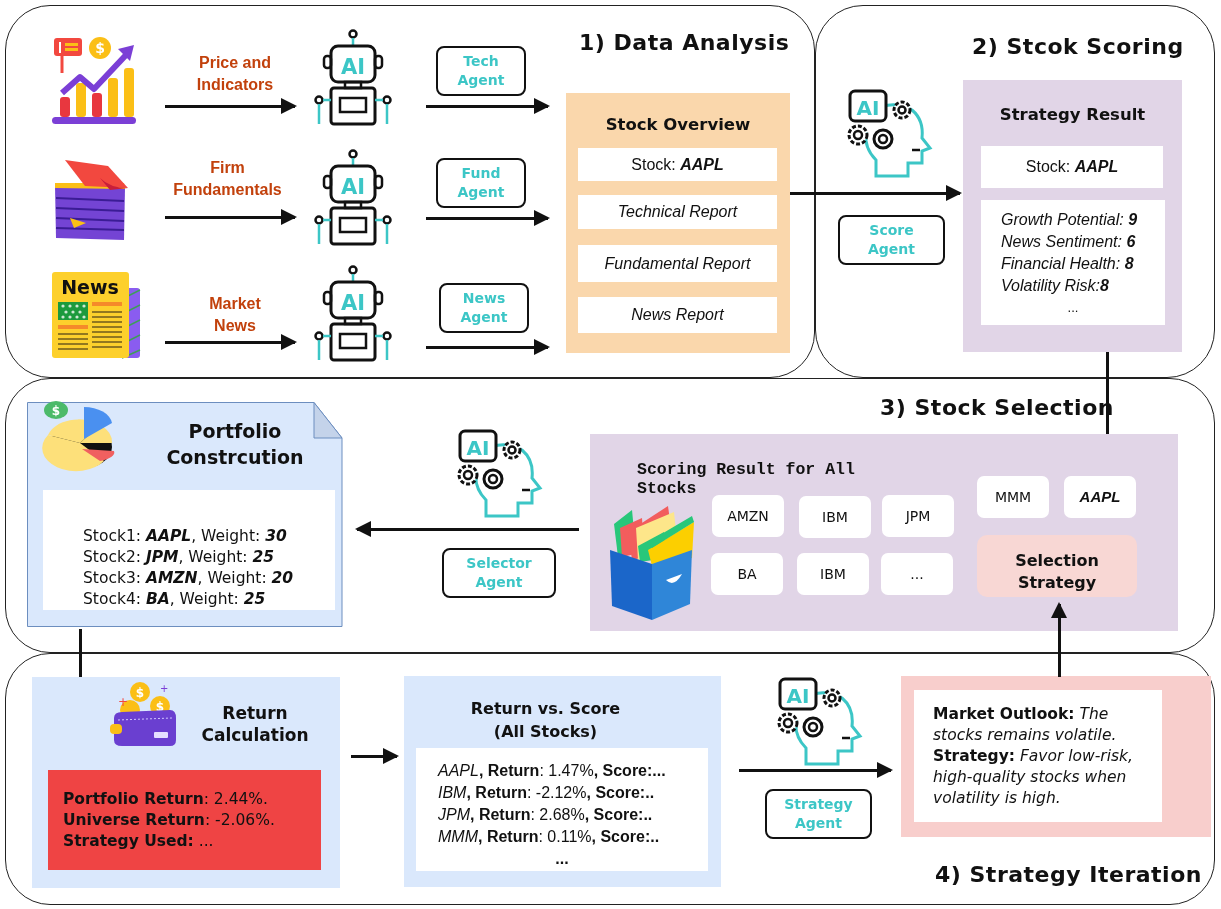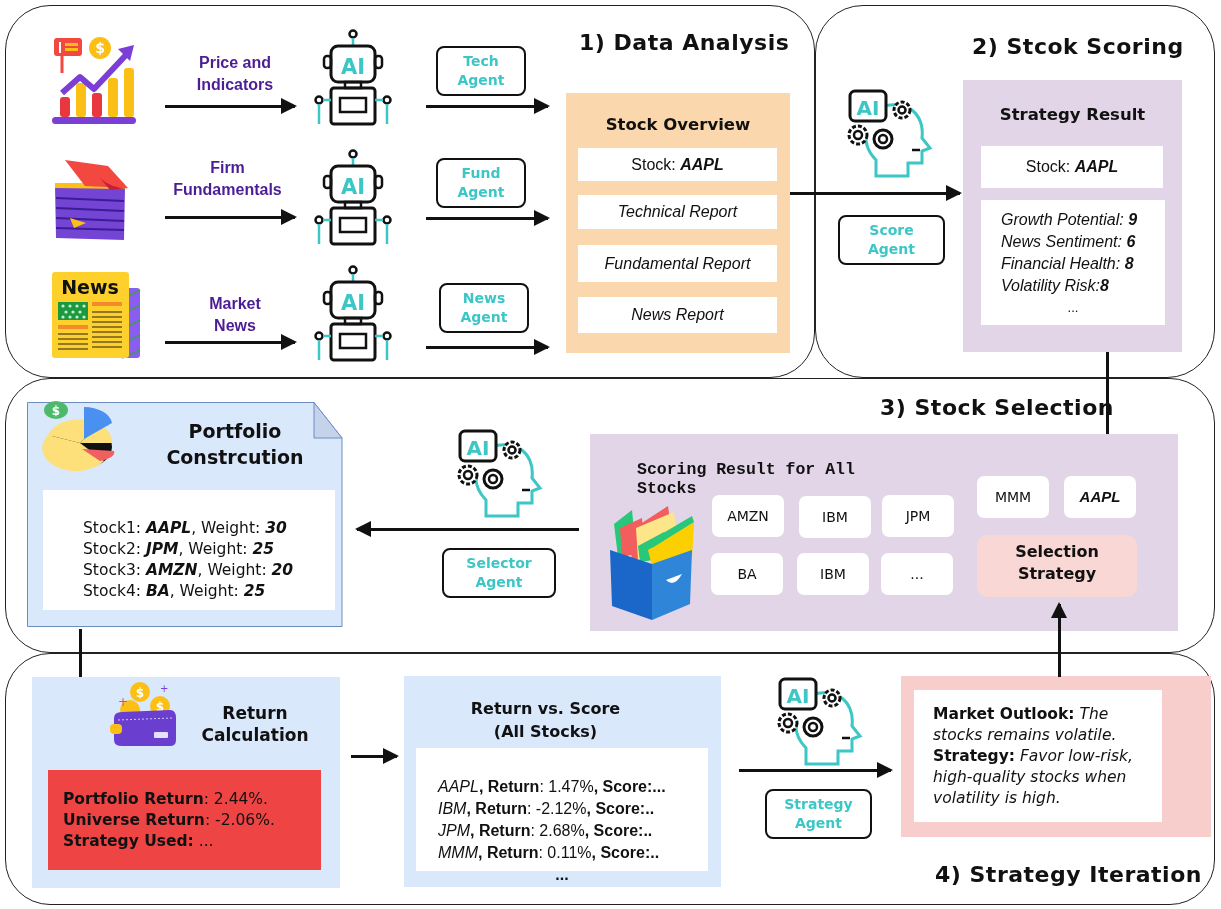--- a/index.html
+++ b/index.html
@@ -2,21 +2,21 @@
 <html><head>
 <meta charset="utf-8">
 <style>
   html, body { margin:0; padding:0; background:#ffffff; }
   body { width:1221px; height:909px; position:relative; overflow:hidden;
          font-family:"Liberation Sans", sans-serif; color:#111; }
   .abs { position:absolute; box-sizing:border-box; }
   .panel { position:absolute; box-sizing:border-box; border:1.5px solid #222; background:#fff; }
   .stage-title { position:absolute; font-family:"DejaVu Sans", sans-serif; font-weight:bold;
                  font-size:22px; letter-spacing:0.5px; color:#111; white-space:nowrap; }
-  .flow-label { position:absolute; font-weight:bold; font-size:16px; text-align:center; line-height:22px; color:#4c1d95; }
+  .flow-label { position:absolute; font-weight:bold; font-size:16px; text-align:center; line-height:22px; color:#c2410c; }
   .agent-tag { position:absolute; box-sizing:border-box; border:2.5px solid #111; border-radius:8px; background:#fff;
                color:#3cc6c6; font-family:"DejaVu Sans", sans-serif; font-weight:bold; font-size:14px;
                text-align:center; line-height:19px; display:flex; flex-direction:column; justify-content:center; }
   .arrow-h { position:absolute; height:3px; background:#111; }
   .arrow-h.right::after { content:""; position:absolute; right:-2px; top:-7px; border-left:16px solid #111;
                border-top:8.5px solid transparent; border-bottom:8.5px solid transparent; }
   .arrow-h.left::before { content:""; position:absolute; left:-2px; top:-7px; border-right:16px solid #111;
                border-top:8.5px solid transparent; border-bottom:8.5px solid transparent; }
   .arrow-v { position:absolute; width:3px; background:#111; }
   .arrow-v.down::after { content:""; position:absolute; bottom:-2px; left:-7px; border-top:16px solid #111;
@@ -266,21 +266,21 @@
   <path d="M6,32 A32,22 0 0 0 62,58 L38,40 Z" fill="#fde07a"></path>
   <path d="M42,36 L42,4 A28,18 0 0 1 70,20 Z" fill="#4a90f0"></path>
   <path d="M40,46 L72,48 A30,10 0 0 1 58,58 Z" fill="#f06060"></path>
   <ellipse cx="14" cy="7" rx="12" ry="9" fill="#4cba6a"></ellipse>
   <text x="14" y="12" font-size="12" font-weight="bold" text-anchor="middle" fill="#fff" font-family="DejaVu Sans, sans-serif">$</text>
 </svg>
 <div class="box-title" style="left:150px; top:418px; width:170px; font-size:19px; line-height:26px;">
   <div>Portfolio</div>
   <div>Constrcution</div>
 </div>
-<div class="abs" style="left:43px; top:490px; width:292px; height:120px; background:#fff; padding:28px 0 0 40px; font-family:'DejaVu Sans', sans-serif; font-size:15.5px; line-height:21px;">
+<div class="abs" style="left:43px; top:490px; width:292px; height:120px; background:#fff; padding:36px 0 0 40px; font-family:'DejaVu Sans', sans-serif; font-size:15.5px; line-height:21px;">
   <div><span>Stock1: </span><span class="bi">AAPL</span><span>, Weight: </span><span class="bi">30</span></div>
   <div><span>Stock2: </span><span class="bi">JPM</span><span>, Weight: </span><span class="bi">25</span></div>
   <div><span>Stock3: </span><span class="bi">AMZN</span><span>, Weight: </span><span class="bi">20</span></div>
   <div><span>Stock4: </span><span class="bi">BA</span><span>, Weight: </span><span class="bi">25</span></div>
 </div>
 
 <svg style="left:452px; top:428px;" width="90" height="90" viewBox="0 0 90 90">
   <path d="M30,25 Q48,10 70,22 Q82,32 80,50 L88,60 L80,63 L80,75 L66,75 L66,88 L34,88 L34,72 Q22,60 24,44" fill="none" stroke="#3cc6c6" stroke-width="3"></path>
   <line x1="70" y1="62" x2="78" y2="62" stroke="#111" stroke-width="2.5"></line>
   <rect x="8" y="3" width="36" height="30" rx="5" fill="#fff" stroke="#111" stroke-width="3"></rect>
@@ -313,21 +313,21 @@
   <path d="M58,78 Q66,86 74,72 Z" fill="#fff"></path>
 </svg>
 <div class="chip" style="left:712px; top:495px;">AMZN</div>
 <div class="chip" style="left:799px; top:496px;">IBM</div>
 <div class="chip" style="left:882px; top:495px;">JPM</div>
 <div class="chip" style="left:711px; top:553px;">BA</div>
 <div class="chip" style="left:797px; top:553px;">IBM</div>
 <div class="chip" style="left:881px; top:553px;">...</div>
 <div class="chip" style="left:977px; top:476px;">MMM</div>
 <div class="chip bi" style="left:1064px; top:476px; font-family:'Liberation Sans', sans-serif; font-size:15px;">AAPL</div>
-<div class="abs" style="left:977px; top:535px; width:160px; height:62px; background:#f8d7d4; border-radius:10px; font-family:'DejaVu Sans', sans-serif; font-weight:bold; font-size:16px; text-align:center; line-height:22px; padding-top:6px;">
+<div class="abs" style="left:977px; top:535px; width:160px; height:62px; background:#f8d7d4; border-radius:10px; font-family:'DejaVu Sans', sans-serif; font-weight:bold; font-size:16px; text-align:center; line-height:22px; padding-top:15px;">
   <div>Selection</div>
   <div>Strategy</div>
 </div>
 
 <div class="arrow-v down" style="left:79px; top:629px; height:127px;"></div>
 
 <div class="abs" style="left:32px; top:677px; width:308px; height:211px; background:#dae8fc;"></div>
 <svg style="left:108px; top:680px;" width="75" height="68" viewBox="0 0 75 68">
   <circle cx="32" cy="12" r="10" fill="#fbbf16"></circle>
   <text x="32" y="17" font-size="12" font-weight="bold" text-anchor="middle" fill="#fff" font-family="DejaVu Sans, sans-serif">$</text>
@@ -351,21 +351,21 @@
   <div><span class="b">Strategy Used:</span><span> ...</span></div>
 </div>
 
 <div class="arrow-h right" style="left:351px; top:755px; width:46px;"></div>
 
 <div class="abs" style="left:404px; top:676px; width:317px; height:211px; background:#dae8fc;"></div>
 <div class="box-title" style="left:404px; top:697px; width:283px; line-height:23px; font-size:16px;">
   <div>Return vs. Score</div>
   <div>(All Stocks)</div>
 </div>
-<div class="abs" style="left:416px; top:748px; width:292px; height:123px; background:#fff; padding:28px 0 0 22px; font-size:16px; line-height:22px;">
+<div class="abs" style="left:416px; top:748px; width:292px; height:123px; background:#fff; padding:12px 0 0 22px; font-size:16px; line-height:22px;">
   <div><span class="i">AAPL</span><span class="b">, Return</span><span>: 1.47%</span><span class="b">, Score:...</span></div>
   <div><span class="i">IBM</span><span class="b">, Return</span><span>: -2.12%</span><span class="b">, Score:..</span></div>
   <div><span class="i">JPM</span><span class="b">, Return</span><span>: 2.68%</span><span class="b">, Score:..</span></div>
   <div><span class="i">MMM</span><span class="b">, Return</span><span>: 0.11%</span><span class="b">, Score:..</span></div>
   <div class="b" style="text-align:center; padding-right:22px;">...</div>
 </div>
 
 <svg style="left:772px; top:676px;" width="90" height="90" viewBox="0 0 90 90">
   <path d="M30,25 Q48,10 70,22 Q82,32 80,50 L88,60 L80,63 L80,75 L66,75 L66,88 L34,88 L34,72 Q22,60 24,44" fill="none" stroke="#3cc6c6" stroke-width="3"></path>
   <line x1="70" y1="62" x2="78" y2="62" stroke="#111" stroke-width="2.5"></line>

